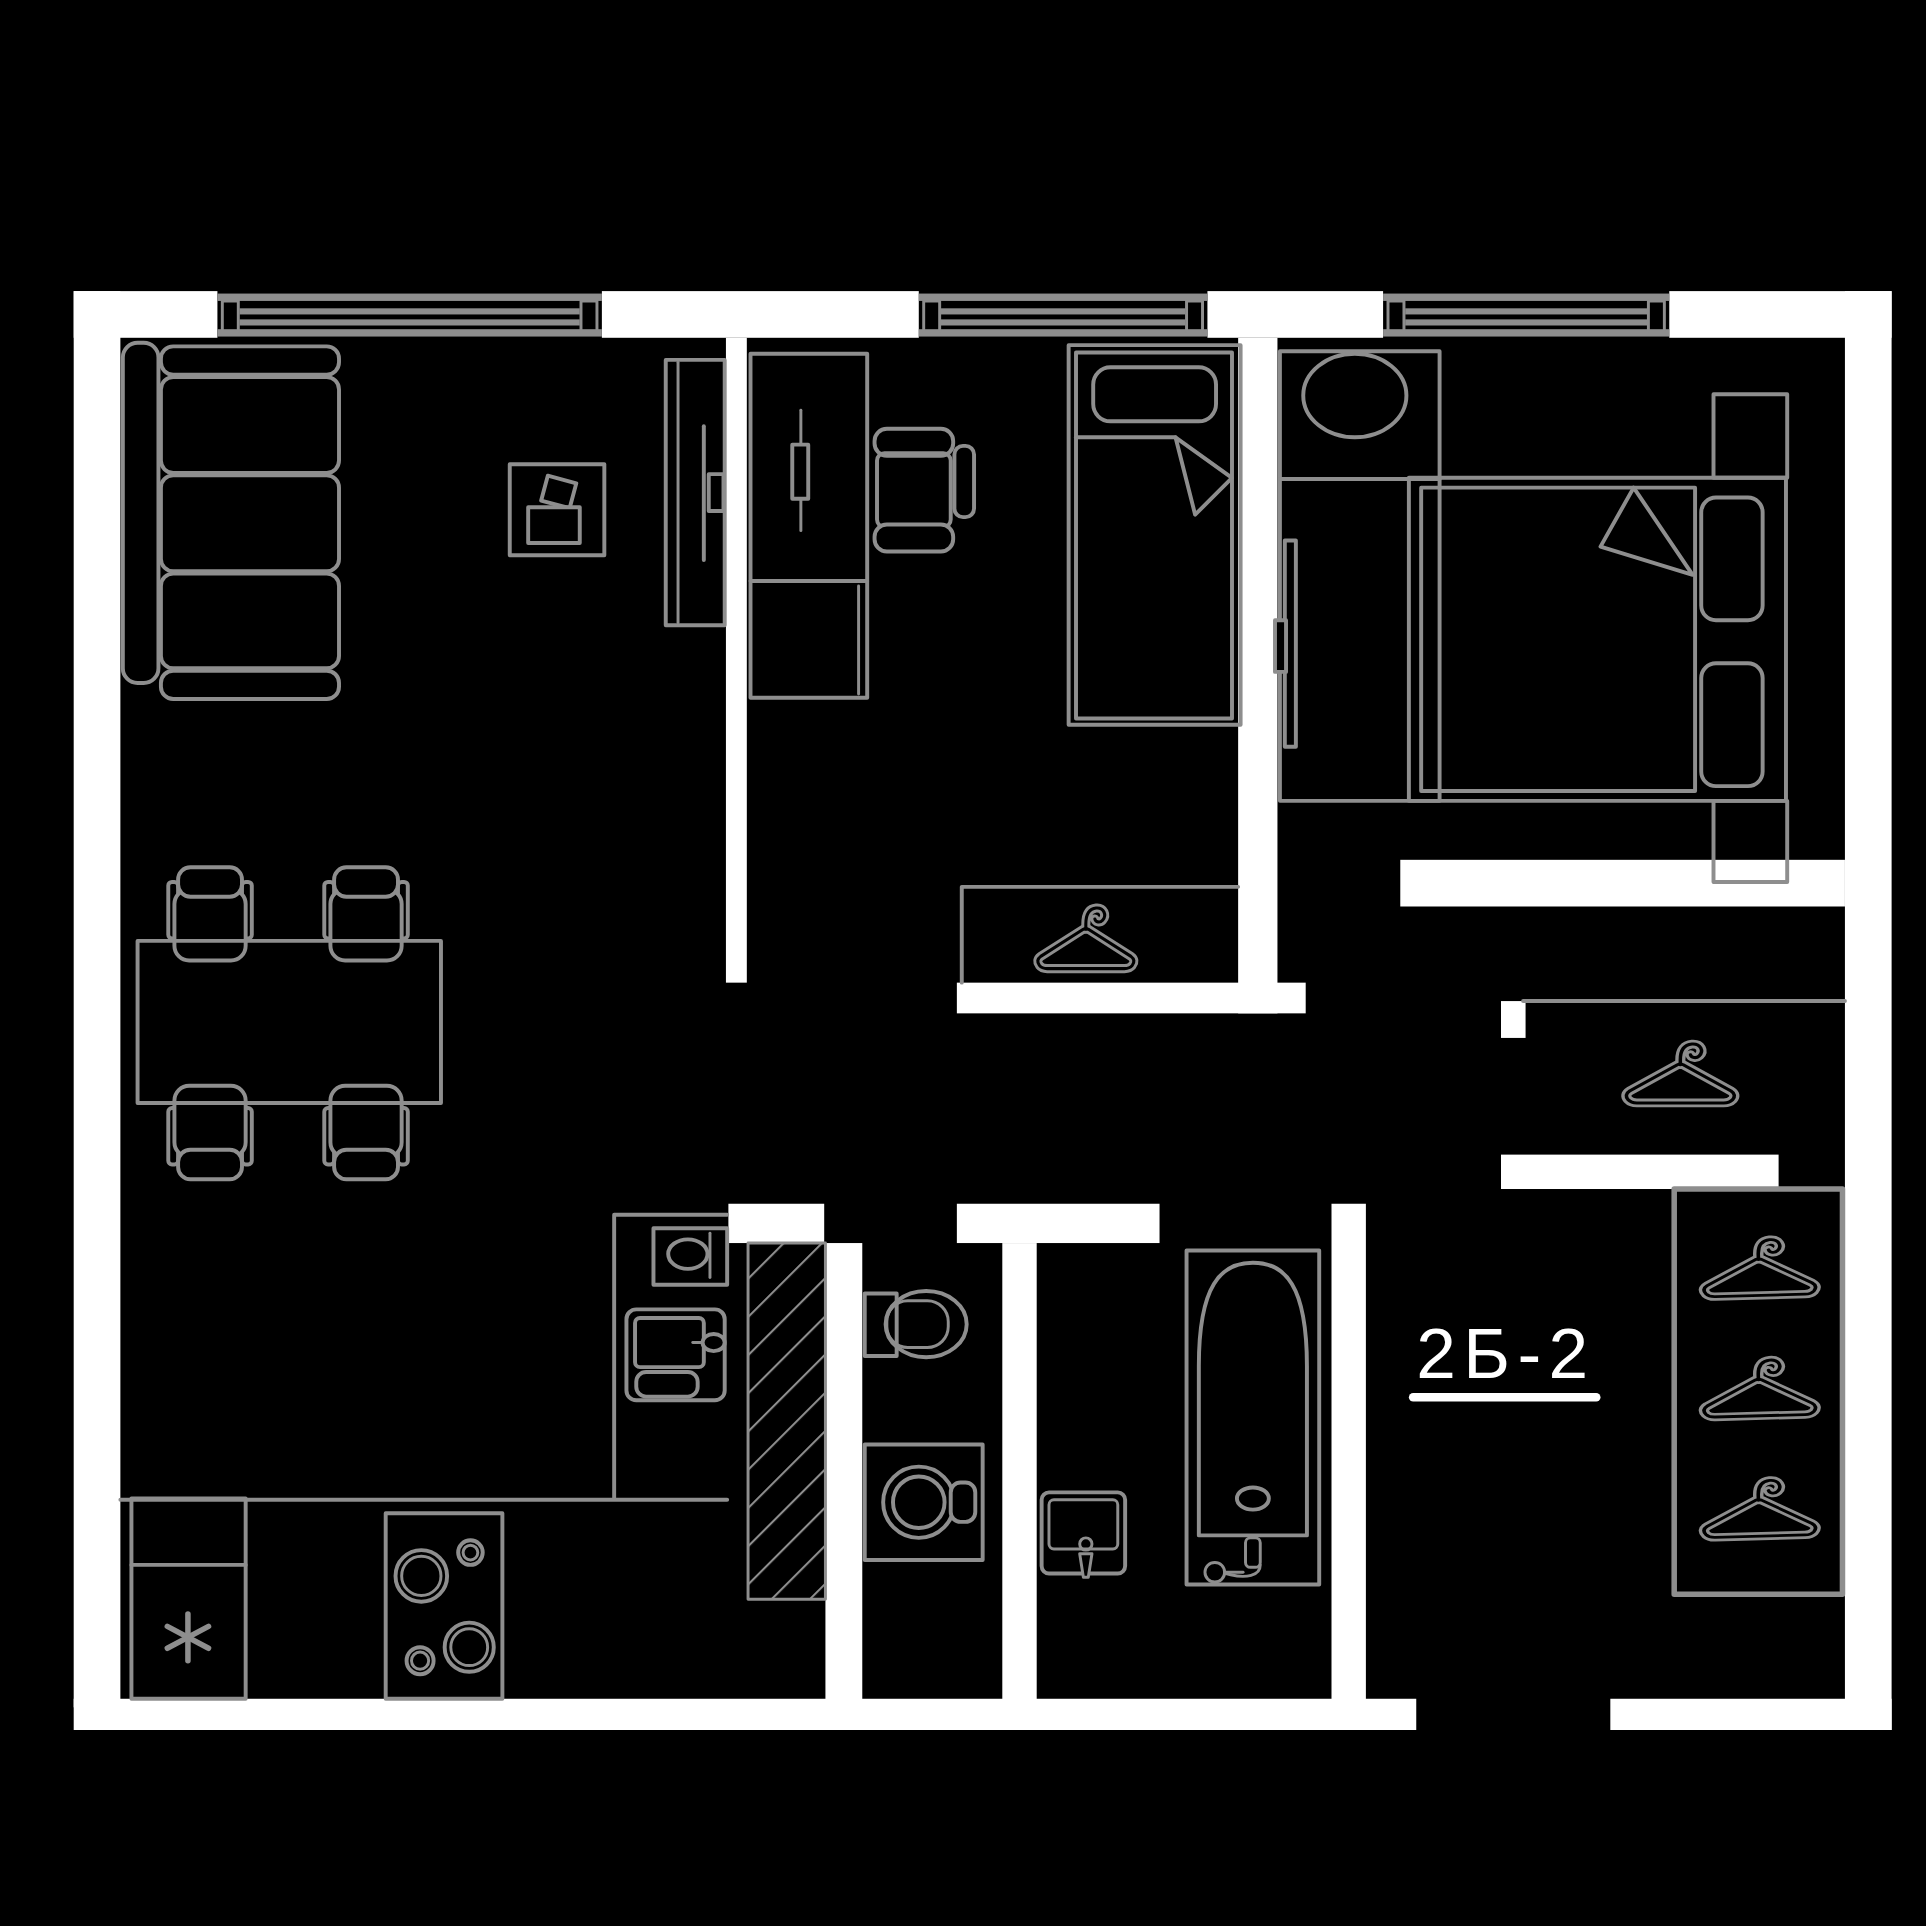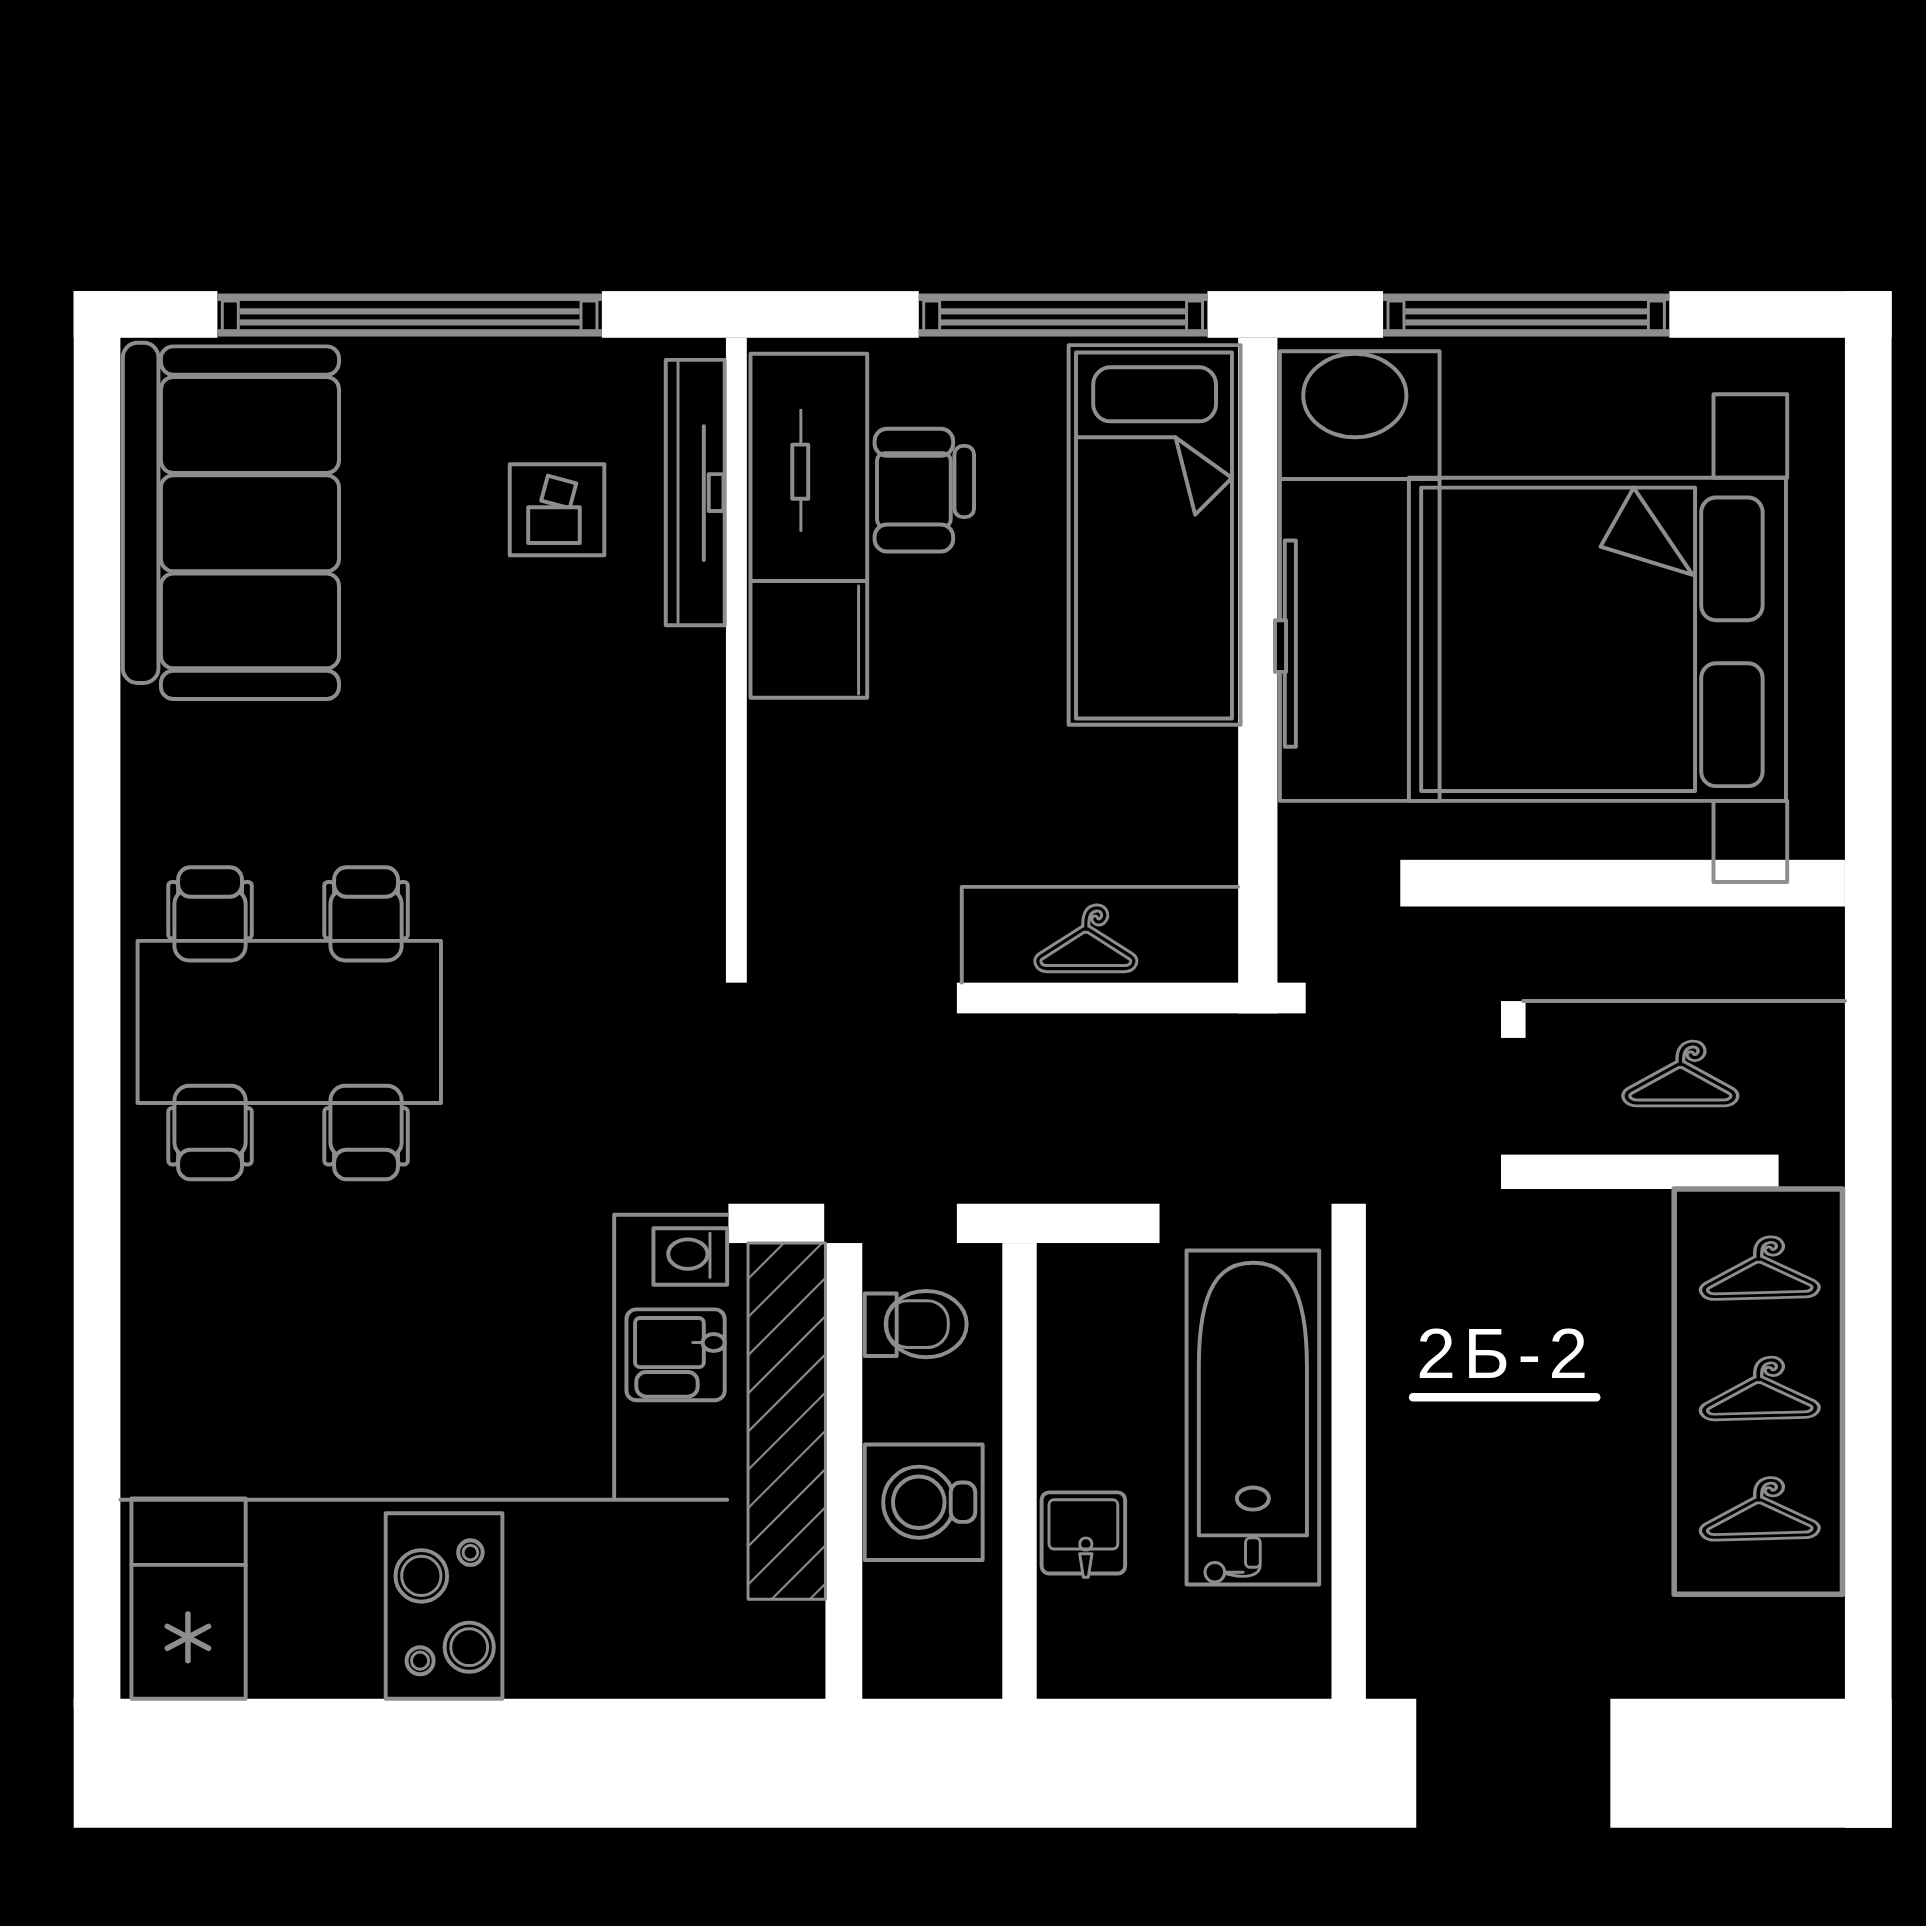--- a/index.html
+++ b/index.html
@@ -1,19 +1,19 @@
 <!DOCTYPE html>
 <html style="--background: #000000; --wall: #ffffff; --line: #8e8e8e; --text: #ffffff;font-size:6.8px"><head>
 <meta charset="utf-8">
 <style>
   :root{
     --background:#000000; --wall:#ffffff; --line:#8e8e8e; --text:#ffffff;
   }
   html,body{margin:0;padding:0;background:var(--background);}
-  .stage{width:1926px;height:1926px;background:var(--background);}
+  .stage{width:1926px;height:1730px;background:var(--background);}
   svg{display:block;}
   .w{fill:var(--wall);stroke:none;}
   .f{fill:none;stroke:var(--line);stroke-width:3.2;stroke-linejoin:round;stroke-linecap:round;}
   .fb{fill:var(--background);stroke:var(--line);stroke-width:3.2;stroke-linejoin:round;stroke-linecap:round;}
   .thin{stroke-width:2.4;}
   .thick{stroke-width:4.5;}
   .gl{fill:var(--line);stroke:none;}
   .label-text{font-family:"Liberation Sans", sans-serif;font-size:58px;letter-spacing:6px;fill:var(--text);}
   .hg-out{fill:none;stroke:var(--line);stroke-width:7;stroke-linecap:round;stroke-linejoin:round;}
   .hg-in{fill:none;stroke:var(--background);stroke-width:2.4;stroke-linecap:round;stroke-linejoin:round;}

